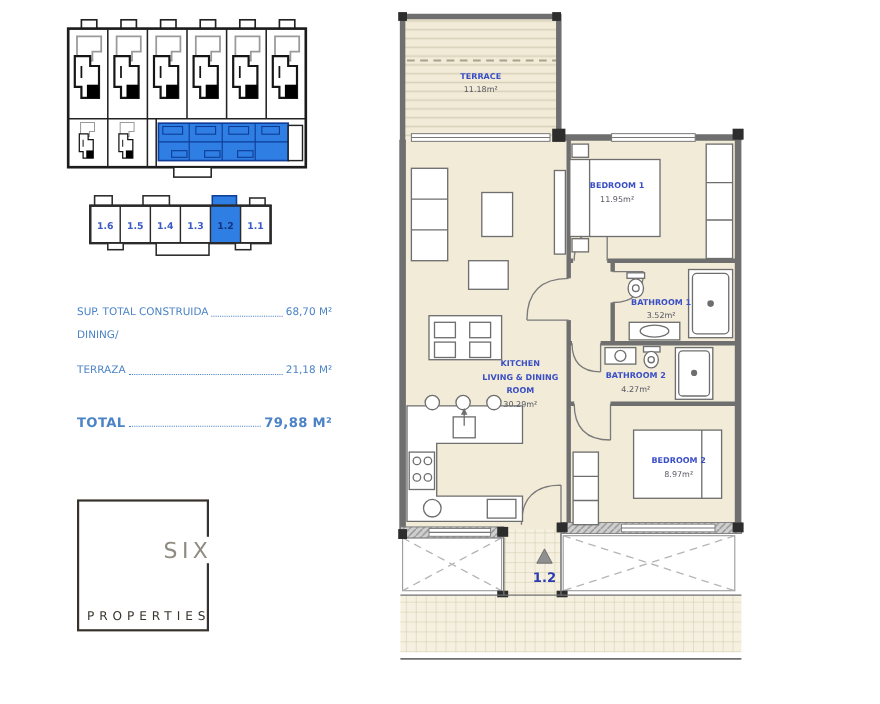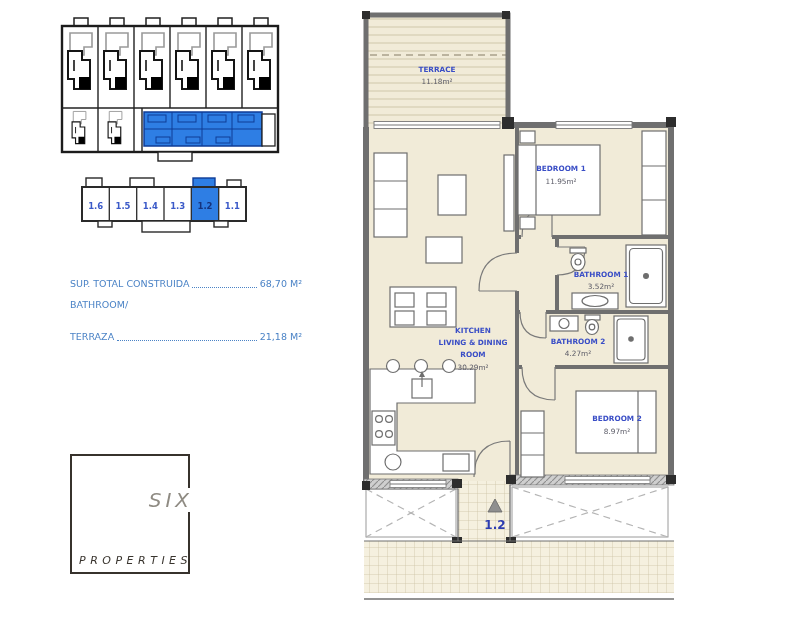--- a/index.html
+++ b/index.html
@@ -7,21 +7,21 @@
        font-family:"DejaVu Sans","Liberation Sans",sans-serif;}
   .abs{position:absolute;}
   
   .summary{left:70px;top:258px;width:232px;color:#4b83c6;font-size:9.5px;line-height:12px;}
   .sum-line{display:flex;align-items:flex-end;justify-content:space-between;}
   .leader{flex:1;border-bottom:1.6px dotted #4b83c6;margin:0 3px 2px 3px;min-width:10px;}
   .sum-val{white-space:nowrap;margin-top:20px;}
   .row-gap{margin-top:9px;}
   .total-row{margin-top:15px;font-size:12px;font-weight:bold;letter-spacing:.3px;}
   
-  .logo{left:66px;top:446px;width:150px;height:140px;font-style:italic;}
+  .logo{left:66px;top:446px;width:150px;height:140px;}
   .logo-frame{position:absolute;left:4px;top:8px;width:116px;height:116px;border:2.5px solid #37322c;}
   .logo-six{position:absolute;top:42px;left:0;width:130px;text-align:right;font-size:20px;
             letter-spacing:4px;color:#8f8b83;}
   .logo-seconds{position:absolute;top:62px;left:0;width:144px;text-align:right;font-size:24px;
             font-weight:bold;color:#2b2722;letter-spacing:.5px;}
   .logo-six span,.logo-seconds span{background:#ffffff;padding:0 3px;}
   .logo-props{position:absolute;top:108px;left:13px;font-size:11px;letter-spacing:4.5px;color:#39342e;}
   
   text{font-family:"DejaVu Sans","Liberation Sans",sans-serif;}
   .room-name{fill:#3a4ec6;font-size:7.3px;font-weight:bold;}
@@ -125,25 +125,30 @@
     <text x="131" y="36.5" text-anchor="middle" class="unit-label-sel">1.2</text>
     <text x="158.3" y="36.5" text-anchor="middle" class="unit-label">1.1</text>
   </svg>
 
   <div class="abs summary">
     <div class="sum-line">
       <span>SUP. TOTAL CONSTRUIDA</span>
       <span class="leader"></span>
       <span class="sum-val">68,70 M²</span>
     </div>
-    <div class="row-gap">BATHROOM/</div>
+    <div class="row-gap">DINING/</div>
     <div class="sum-line">
       <span>TERRAZA</span>
       <span class="leader"></span>
       <span class="sum-val">21,18 M²</span>
+    </div>
+    <div class="sum-line total-row">
+      <span>TOTAL</span>
+      <span class="leader"></span>
+      <span class="sum-val">79,88 M²</span>
     </div>
   </div>
 
   <div class="abs logo">
     <div class="logo-frame"></div>
     <div class="logo-six"><span>SIX</span></div>
     <div class="logo-props">PROPERTIES</div>
   </div>
 
   <svg class="abs" style="left:360px;top:7px;" width="320" height="626" viewBox="0 0 320 626">

